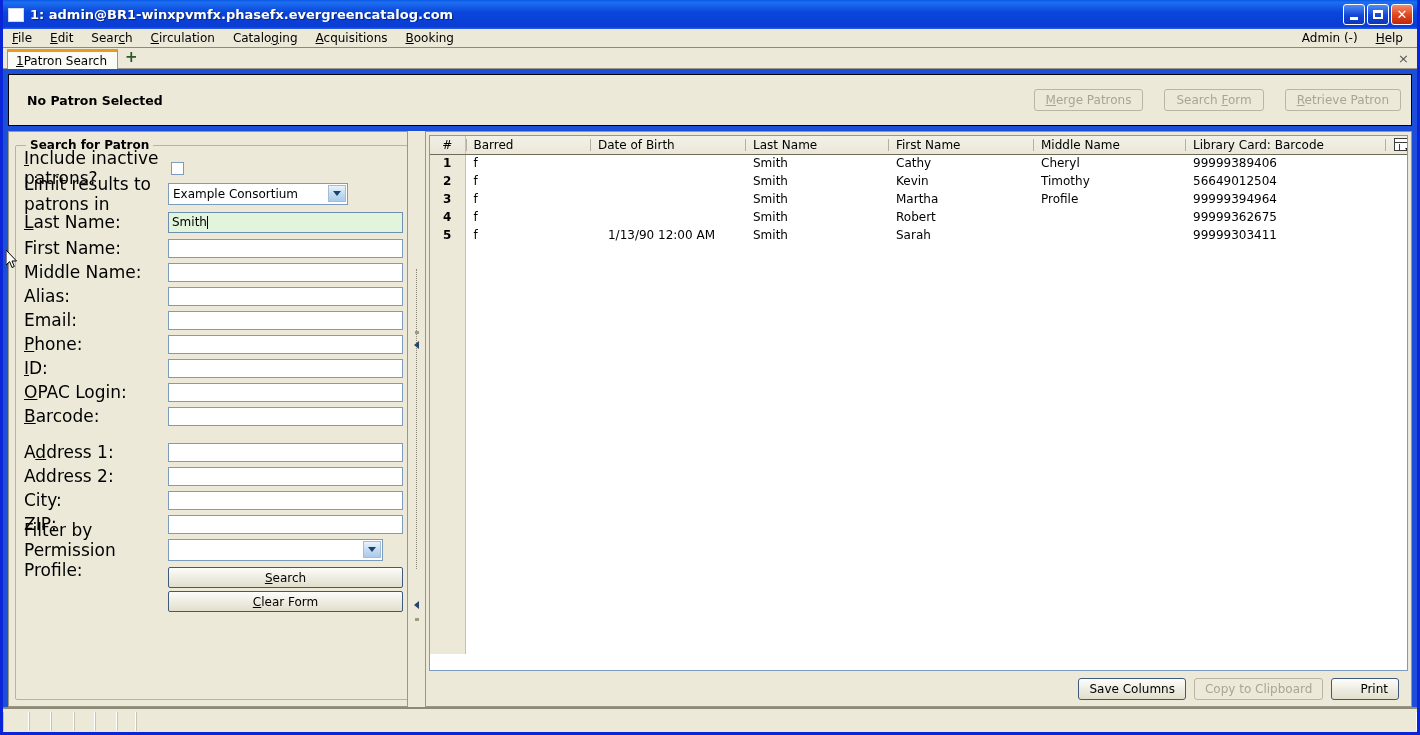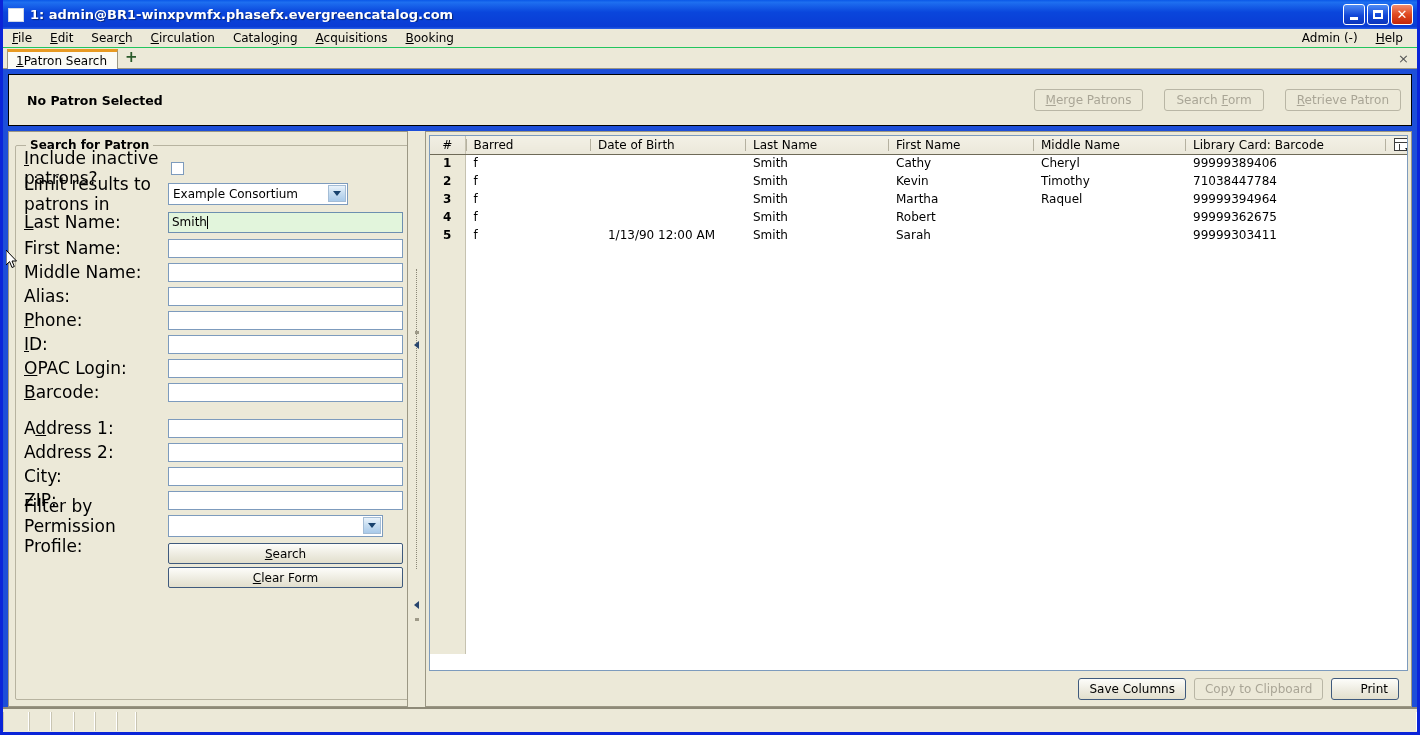--- a/index.html
+++ b/index.html
@@ -447,20 +447,24 @@
           <div class="frow">
             <div class="flabel">First Name:</div>
             <input class="finput" readonly="" value="" style="">
           </div>
           <div class="frow">
             <div class="flabel">Middle Name:</div>
             <input class="finput" readonly="" value="" style="">
           </div>
           <div class="frow">
             <div class="flabel">Alias:</div>
+            <input class="finput" readonly="" value="" style="">
+          </div>
+          <div class="frow">
+            <div class="flabel">Email:</div>
             <input class="finput" readonly="" value="" style="">
           </div>
           <div class="frow">
             <div class="flabel"><u>P</u><span>hone:</span></div>
             <input class="finput" readonly="" value="" style="">
           </div>
           <div class="frow">
             <div class="flabel"><u>I</u><span>D:</span></div>
             <input class="finput" readonly="" value="" style="">
           </div>
@@ -564,31 +568,31 @@
                 <td></td>
                 <td></td>
               </tr>
               <tr>
                 <td class="numcol">2</td>
                 <td>f</td>
                 <td class="dob"></td>
                 <td>Smith</td>
                 <td>Kevin</td>
                 <td>Timothy</td>
-                <td>71038447784</td>
+                <td>56649012504</td>
                 <td></td>
                 <td></td>
               </tr>
               <tr>
                 <td class="numcol">3</td>
                 <td>f</td>
                 <td class="dob"></td>
                 <td>Smith</td>
                 <td>Martha</td>
-                <td>Raquel</td>
+                <td>Profile</td>
                 <td>99999394964</td>
                 <td></td>
                 <td></td>
               </tr>
               <tr>
                 <td class="numcol">4</td>
                 <td>f</td>
                 <td class="dob"></td>
                 <td>Smith</td>
                 <td>Robert</td>

